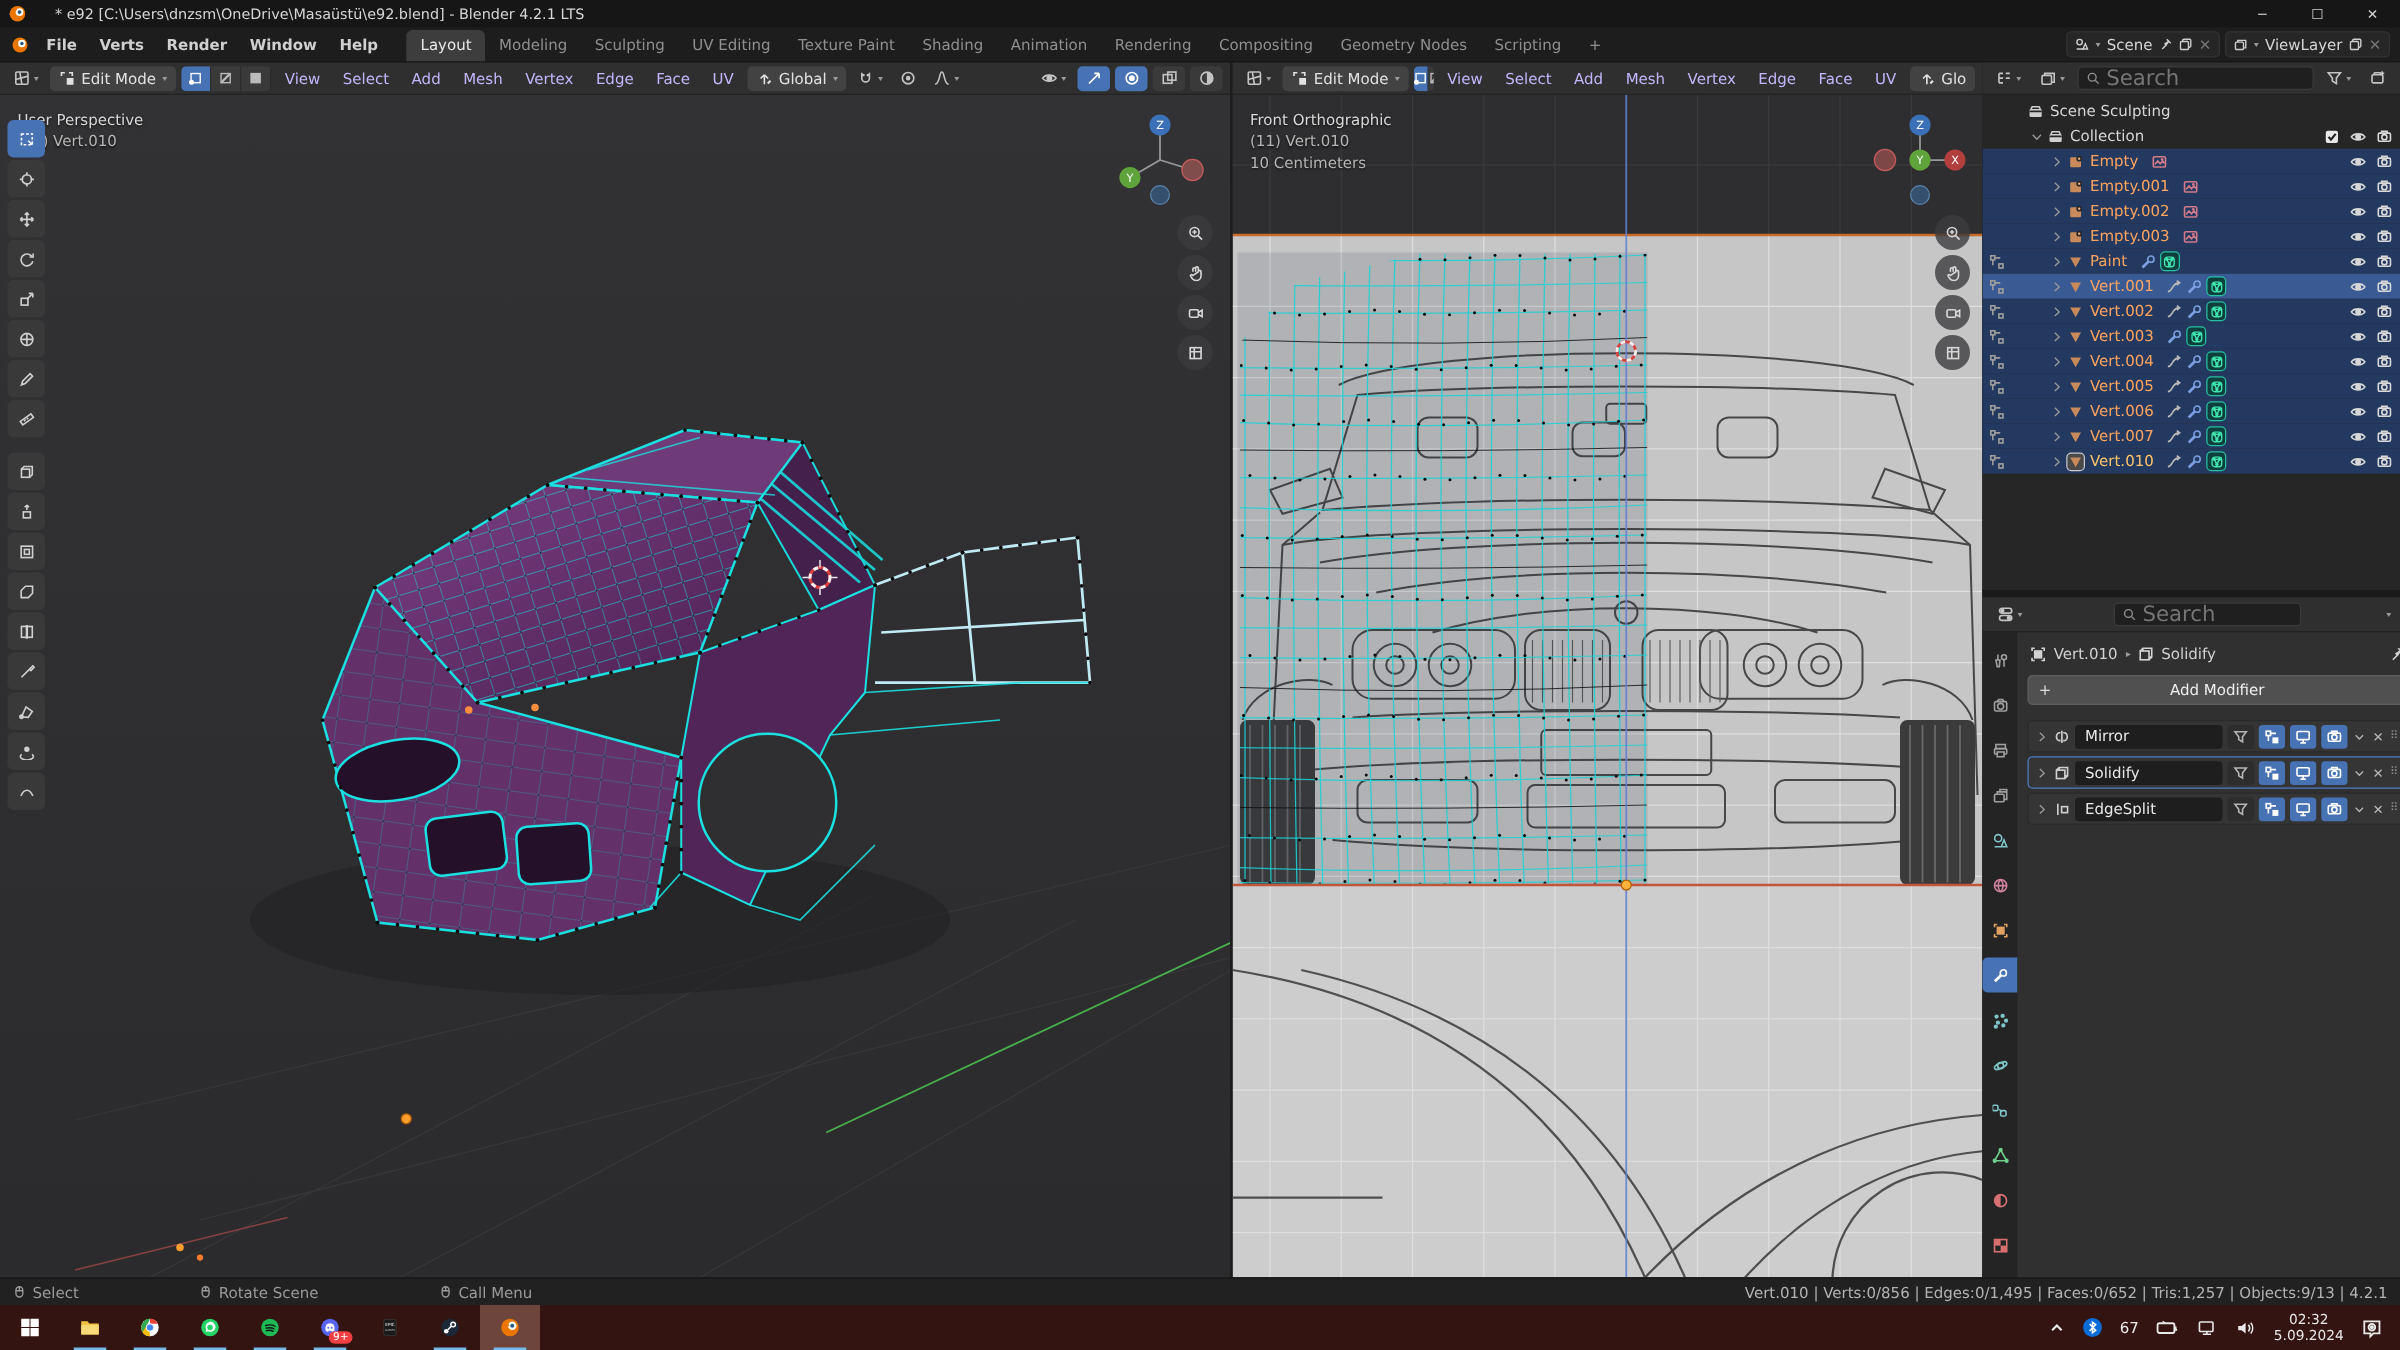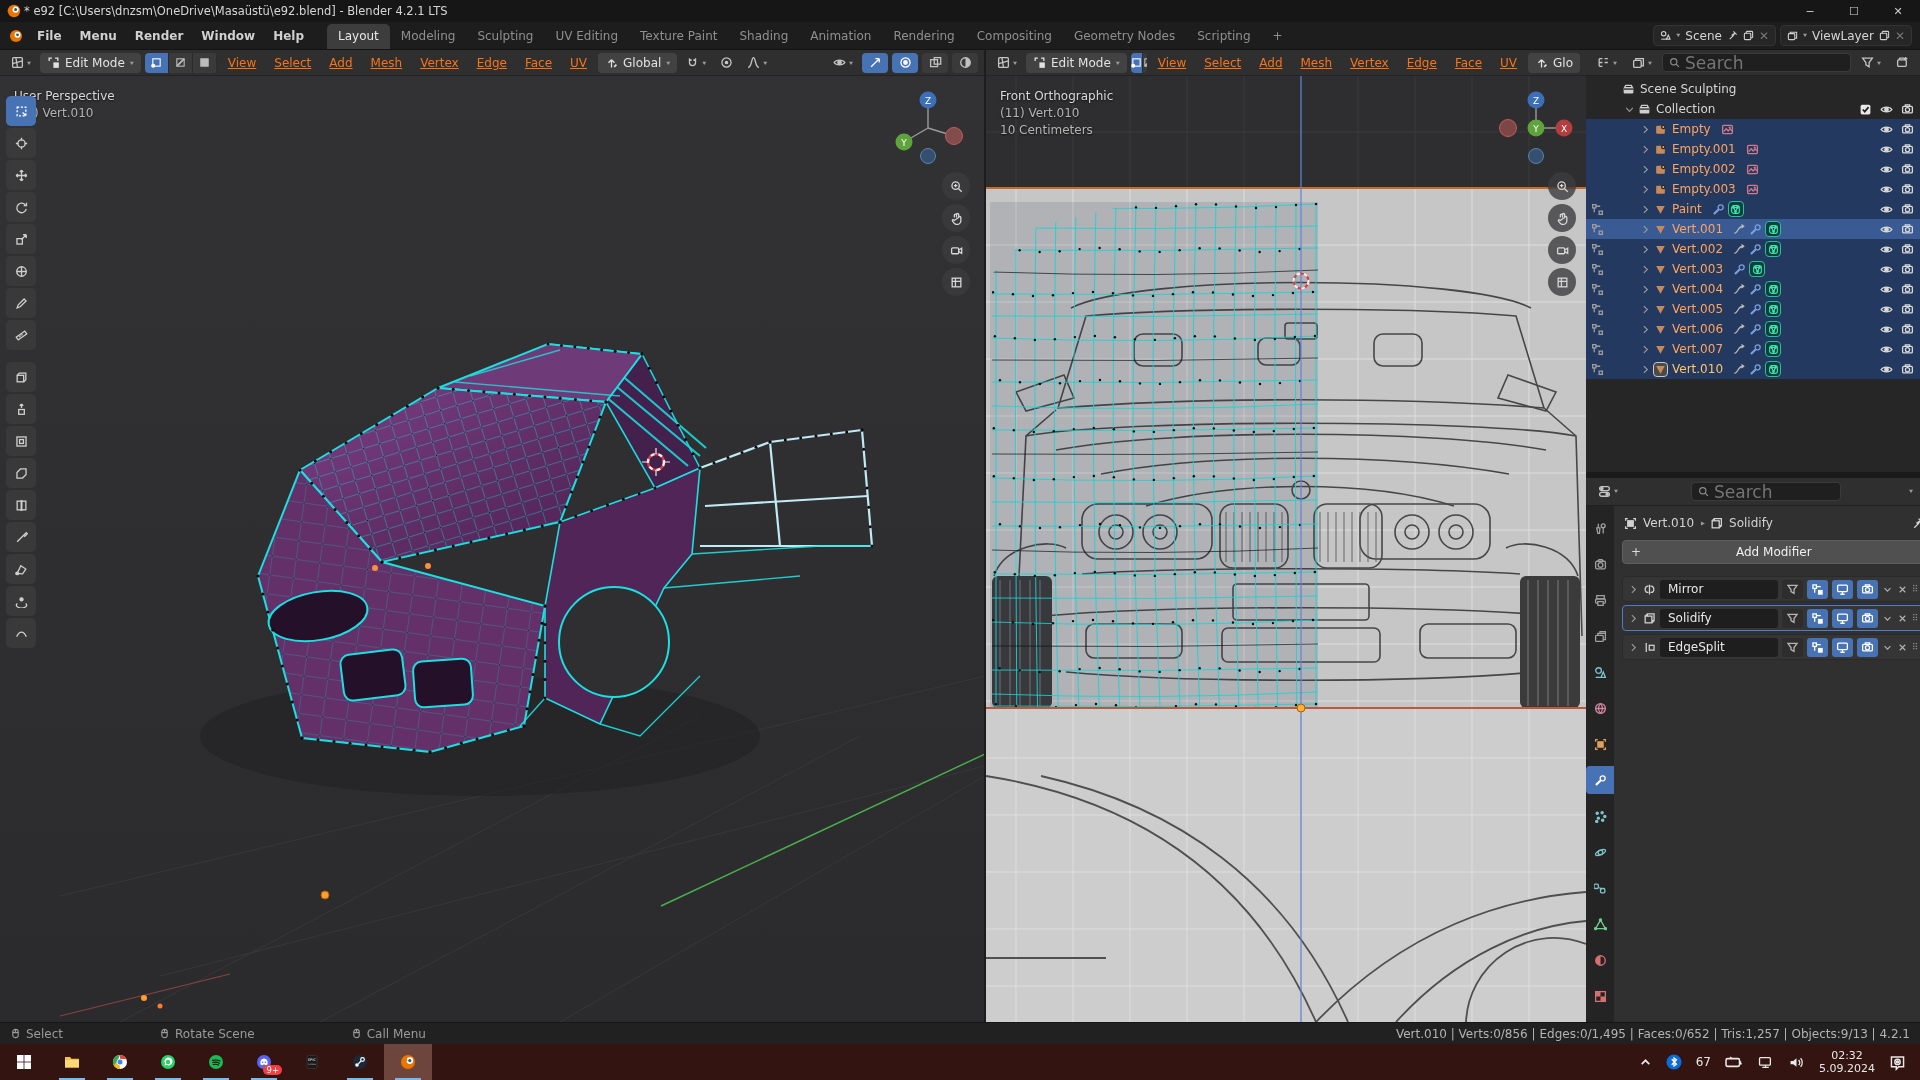--- a/index.html
+++ b/index.html
@@ -7,39 +7,39 @@
     font-family:"DejaVu Sans","Liberation Sans",sans-serif; font-size:12px; color:#cfcfcf;
     -webkit-font-smoothing:antialiased; }
   .abs { position:absolute; }
   .row { display:flex; align-items:center; }
   svg.ic { width:13px; height:13px; stroke:currentColor; fill:none; stroke-width:1.2; flex:0 0 auto; }
   svg.ic.sm { width:11px; height:11px; }
   svg.ic.lg { width:16px; height:16px; }
 
   
   #titlebar { left:0; top:0; width:1920px; height:22px; background:#161616; display:flex; align-items:center; }
-  #titlebar .title { color:#d6d6d6; font-size:11.5px; margin-left:2px; }
+  #titlebar .title { color:#d6d6d6; font-size:11.5px; margin-left:22px; }
   #winctl { margin-left:auto; display:flex; height:100%; }
   #winctl .wbtn { width:44px; display:flex; align-items:center; justify-content:center; color:#cfcfcf; font-size:11px; }
 
   
   #topbar { left:0; top:22px; width:1920px; height:28px; background:#1d1d1d; display:flex; align-items:center; border-bottom:1px solid #131313; }
   .menu-item { padding:4px 9px; color:#d0d0d0; border-radius:3px;font-weight:bold; }
   #ws-tabs { display:flex; margin-left:14px; height:100%; align-items:flex-end; }
   .ws-tab { padding:5px 11px 6px; color:#8f8f8f; border-radius:5px 5px 0 0; }
   .ws-tab.active { background:#3d3d3d; color:#e8e8e8; }
   #topbar-right { margin-left:auto; display:flex; align-items:center; gap:4px; margin-right:8px; }
   .tb-pill { display:flex; align-items:center; gap:5px; background:#262626; border:1px solid #333; border-radius:4px; padding:2px 6px; height:21px; }
   .tb-pill .lbl { color:#d5d5d5; }
 
   
   .area-header { height:26px; background:#2f2f2f; display:flex; align-items:center; gap:4px; padding:0 6px; border-bottom:1px solid #232323; overflow:hidden; white-space:nowrap; }
   .hdr-btn { display:flex; align-items:center; gap:3px; padding:3px 5px; border-radius:4px; color:#c4c4c4; }
   .hdr-pill { display:flex; align-items:center; gap:5px; background:#424242; border-radius:4px; padding:3px 7px; color:#e2e2e2; }
-  .hdr-menu { padding:3px 7px; color:#f97316;text-decoration:underline; }
+  .hdr-menu { padding:3px 7px; color:#c4b5fd; }
   .chev { font-size:8px; color:#9a9a9a; transform:scaleY(.8); }
   .selgrp { display:flex; border-radius:4px; overflow:hidden; }
   .selgrp .sb { width:24px; height:20px; display:flex; align-items:center; justify-content:center; background:#3a3a3a; color:#bbb; border-right:1px solid #2c2c2c; }
   .selgrp .sb.on { background:#4772b3; color:#fff; }
   .tgl { width:26px; height:20px; display:flex; align-items:center; justify-content:center; border-radius:4px; color:#c2c2c2; background:#3a3a3a; }
   .tgl.blue { background:#4772b3; color:#fff; }
 
   
   #vp-left { left:0; top:50px; width:984px; height:972px; }
   #vp-left .content { position:relative; width:984px; height:946px; background:linear-gradient(#323234,#2b2b2d); overflow:hidden; }
@@ -122,21 +122,21 @@
 </div>
 
 <div id="topbar" class="abs">
   <svg class="ic lg" viewBox="0 0 16 16" style="margin:0 4px 0 8px;stroke:none">
     <circle cx="8" cy="8" r="6" fill="#ea7600"></circle>
       <circle cx="9.5" cy="6.8" r="3" fill="#fff"></circle>
       <circle cx="9.5" cy="6.8" r="1.4" fill="#265787"></circle>
   </svg>
   <div id="main-menus" class="row">
       <span class="menu-item">File</span>
-      <span class="menu-item">Menu</span>
+      <span class="menu-item">Verts</span>
       <span class="menu-item">Render</span>
       <span class="menu-item">Window</span>
       <span class="menu-item">Help</span>
     </div>
   <div id="ws-tabs">
       <span class="ws-tab active">Layout</span>
       <span class="ws-tab">Modeling</span>
       <span class="ws-tab">Sculpting</span>
       <span class="ws-tab">UV Editing</span>
       <span class="ws-tab">Texture Paint</span>

